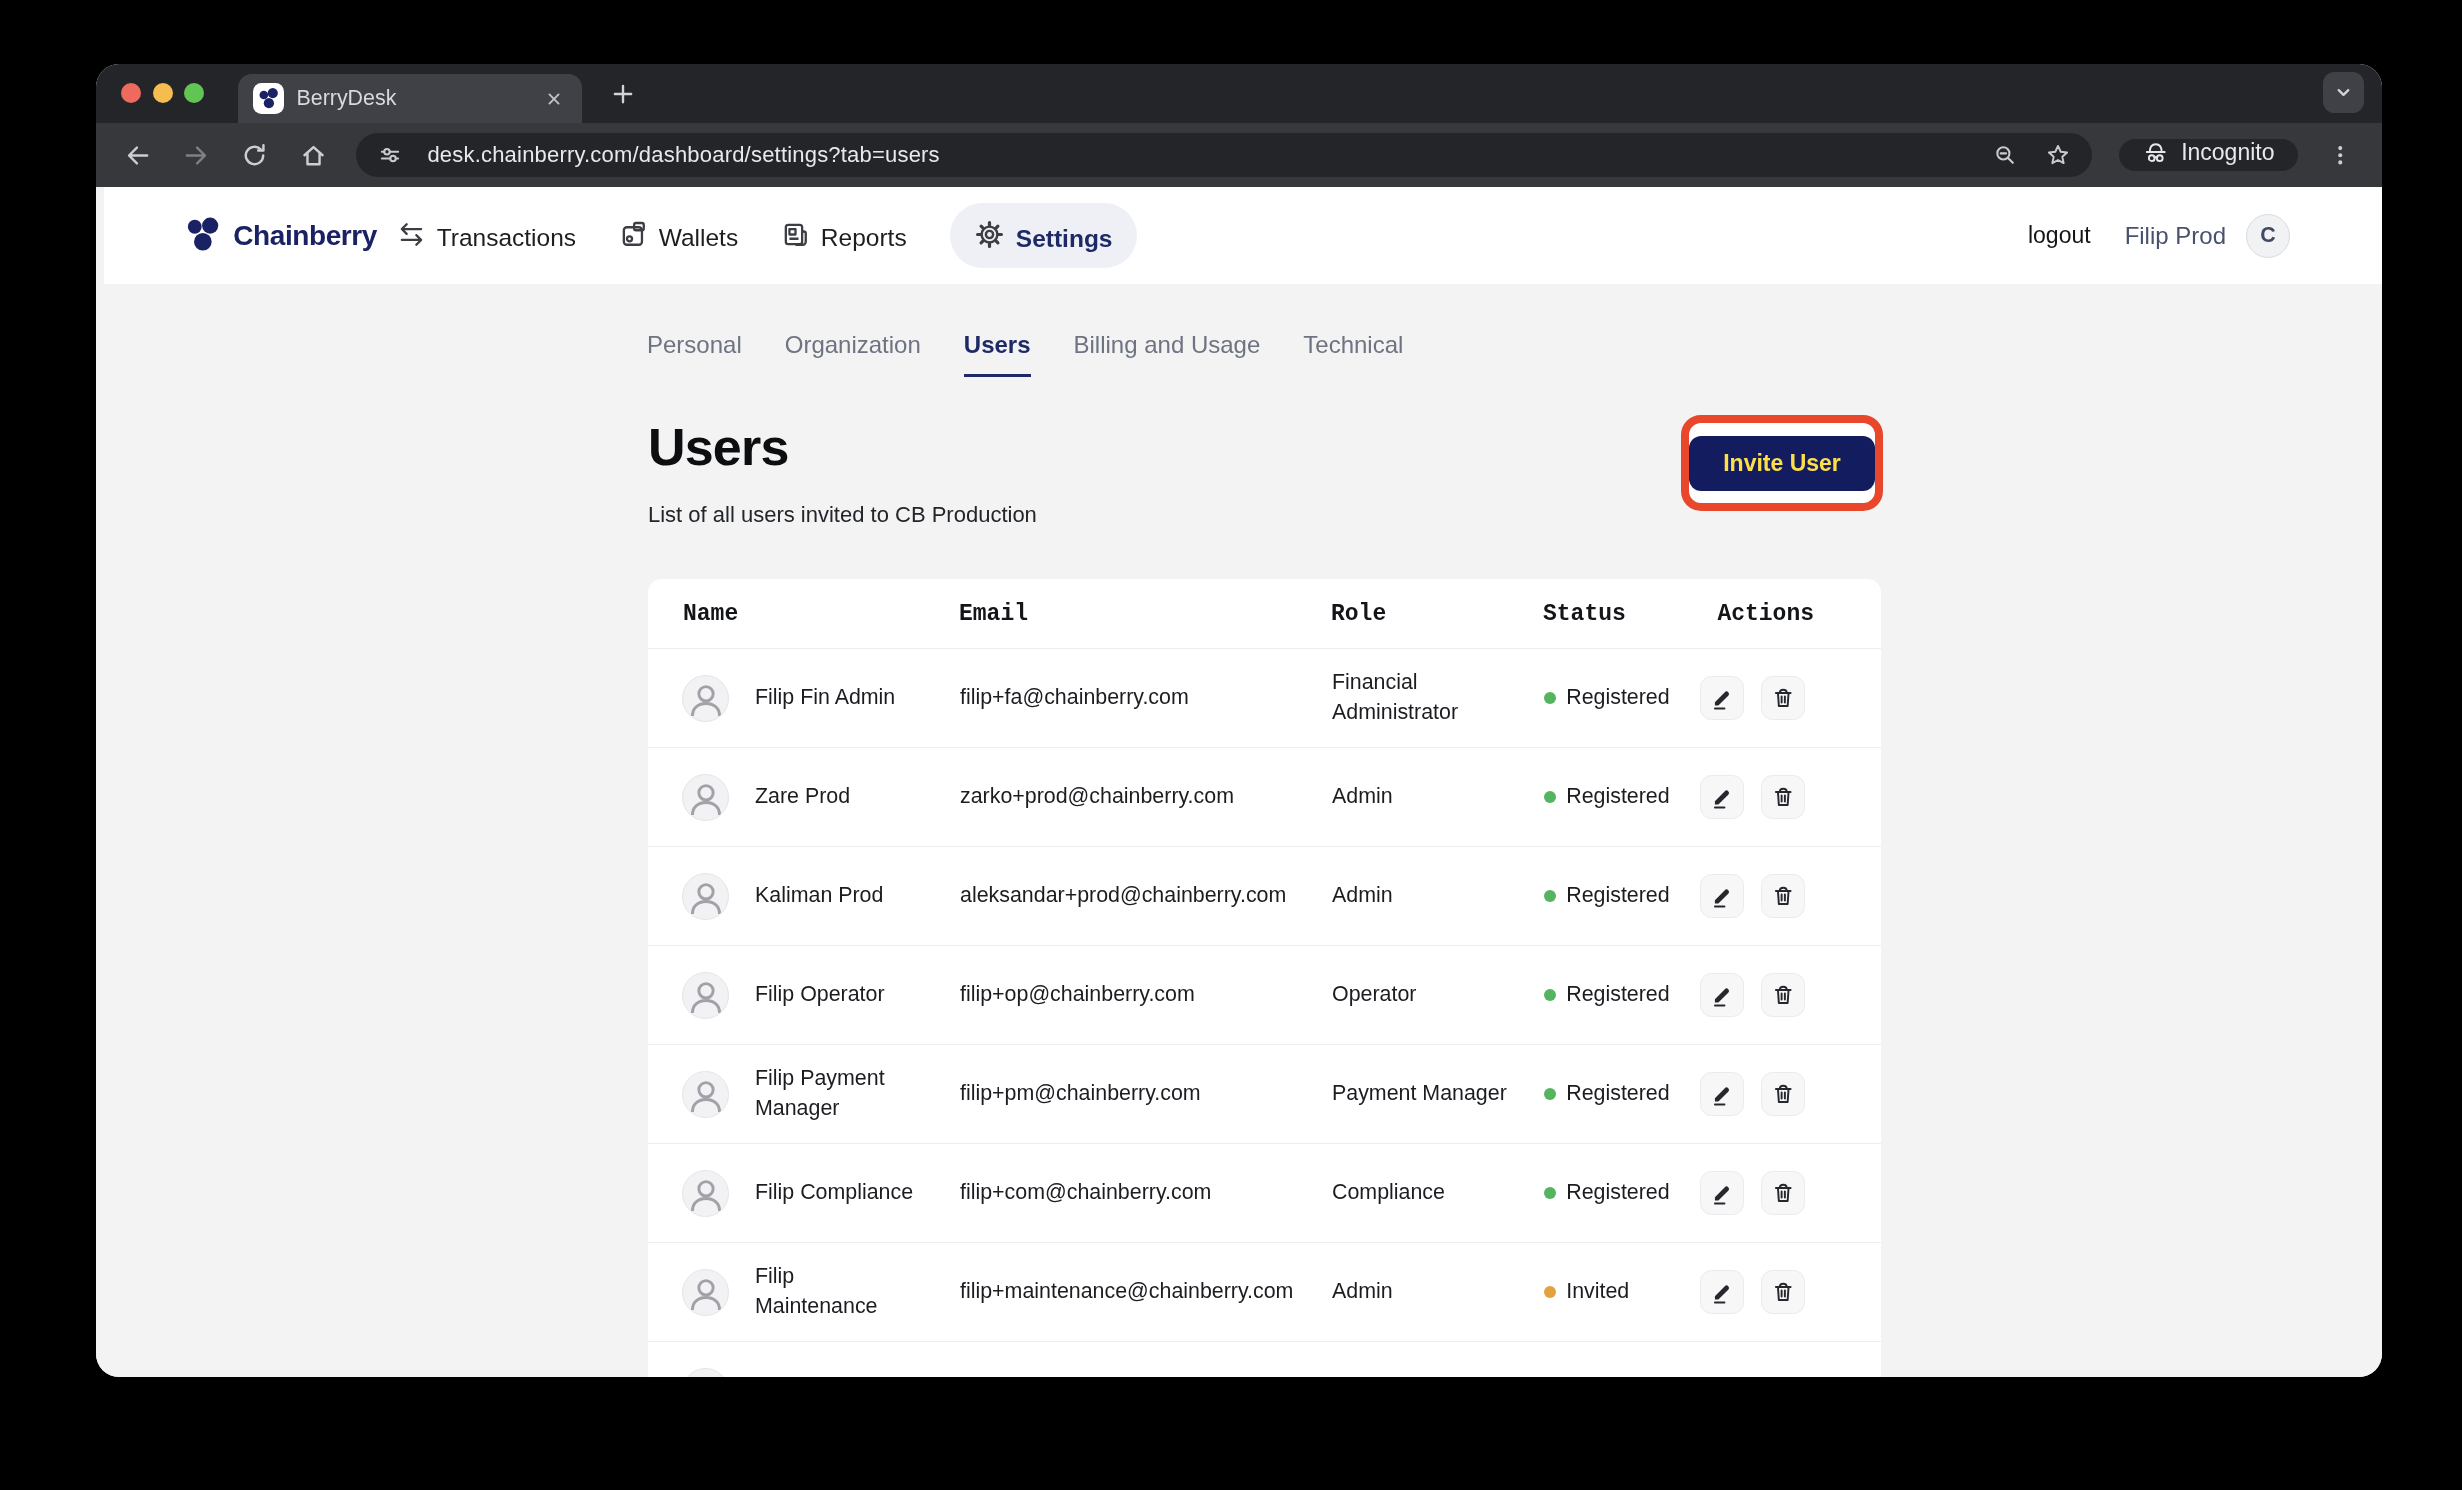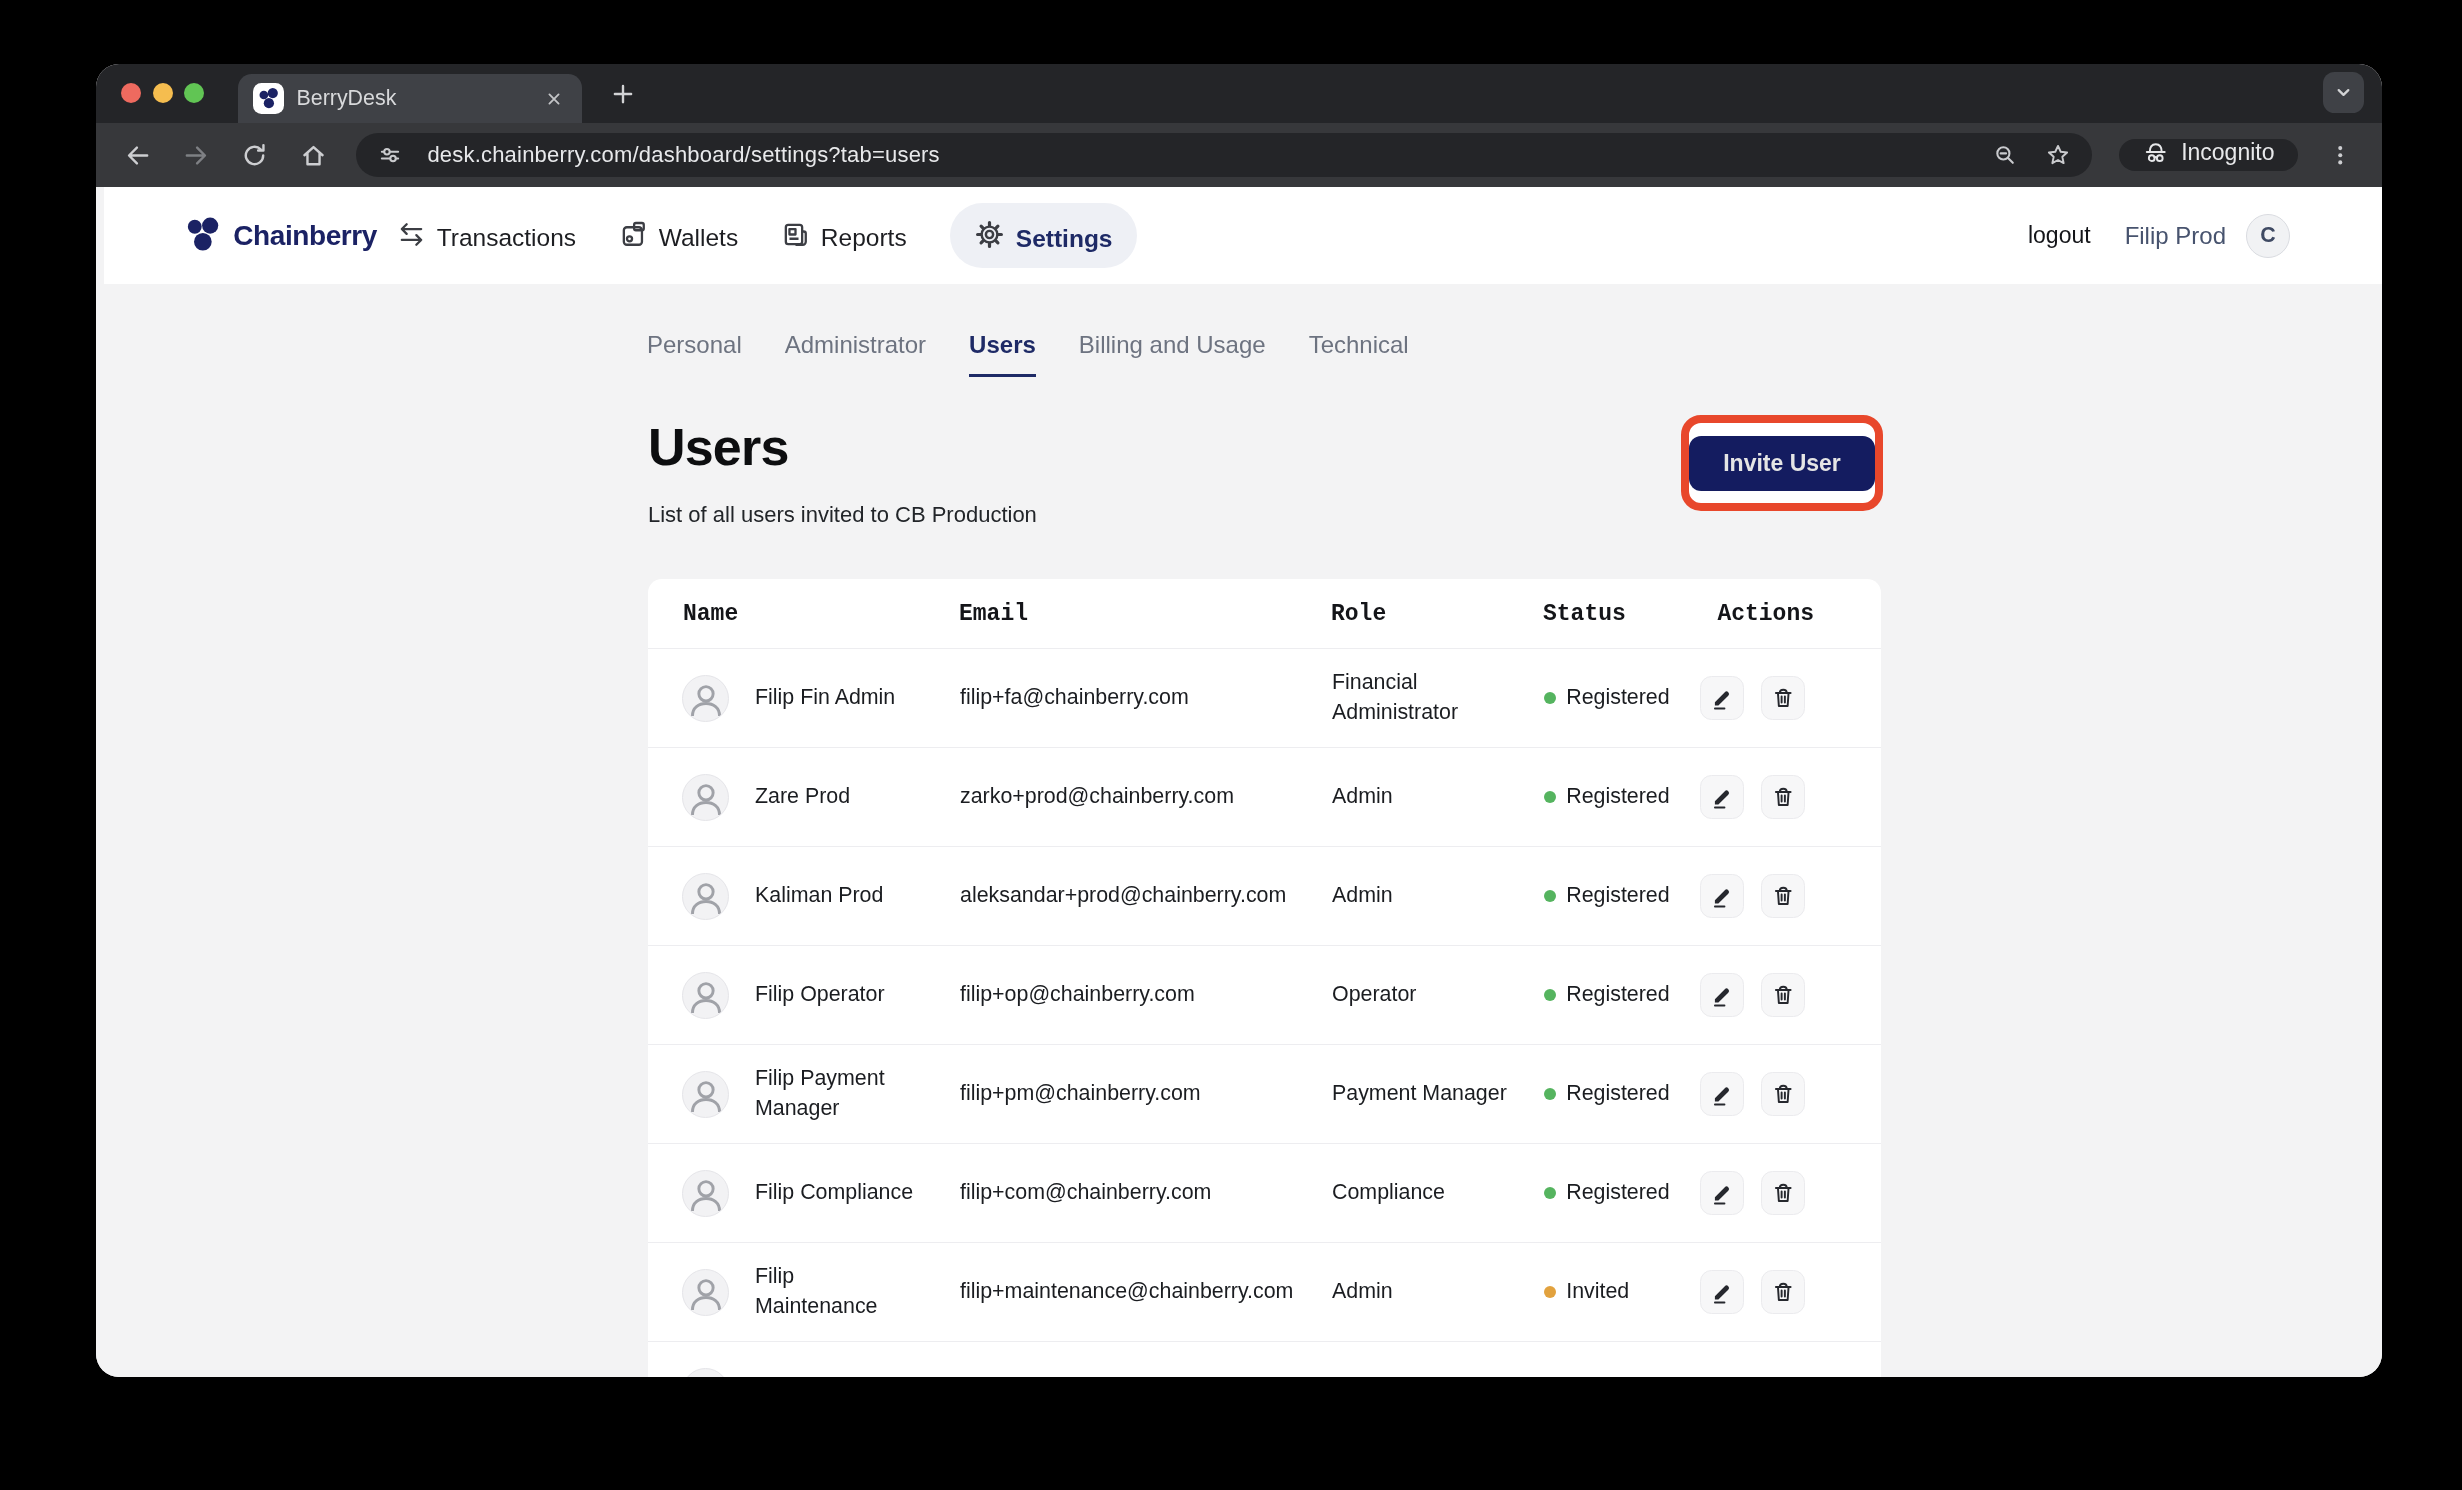--- a/index.html
+++ b/index.html
@@ -63,21 +63,21 @@
   .stab.active { color:#1e2a66; font-weight:600; border-bottom-color:#1e2a66; }
 
   .page-title { position:absolute; left:552px; top:230px; font-size:52px; font-weight:700;
                 color:#0d0e10; letter-spacing:-0.8px; }
   .page-subtitle { position:absolute; left:552px; top:315px; font-size:22px; color:#222529; }
 
   .invite-annotation { position:absolute; left:1585px; top:228px; width:202px; height:96px;
                        background:#fff; border:8.4px solid #e8472b; border-radius:20px;
                        display:flex; align-items:center; justify-content:center; }
   .invite-button { width:190px; height:55px; border-radius:12.2px; background:#141c60; border:none;
-                   color:#e5e5e5; font-size:23px; font-weight:600;
+                   color:#fde047; font-size:23px; font-weight:600;
                    display:flex; align-items:center; justify-content:center;
                    font-family:"Liberation Sans","DejaVu Sans",sans-serif; }
 
   
   .users-card { position:absolute; left:552px; top:392px; width:1233px; height:857px;
                 background:#fff; border-radius:13.8px; }
   .thead { display:grid; grid-template-columns:276px 372px 212px 156px 1fr;
            padding-left:35px; height:70px; align-items:center;
            border-bottom:1.5px solid #ededf0;font-family:Liberation Mono, monospace; }
   .th { font-size:23px; font-weight:600; color:#141519; }
@@ -264,21 +264,21 @@
 
         <div class="nav-right">
           <span class="logout">logout</span>
           <span class="username">Filip Prod</span>
           <span class="avatar">C</span>
         </div>
       </div>
 
       <div class="settings-tabs">
         <span class="stab">Personal</span>
-        <span class="stab">Administrator</span>
+        <span class="stab">Organization</span>
         <span class="stab active">Users</span>
         <span class="stab">Billing and Usage</span>
         <span class="stab">Technical</span>
       </div>
 
       <div class="page-title">Users</div>
       <div class="page-subtitle">List of all users invited to CB Production</div>
 
       <div class="invite-annotation">
         <button class="invite-button">Invite User</button>

